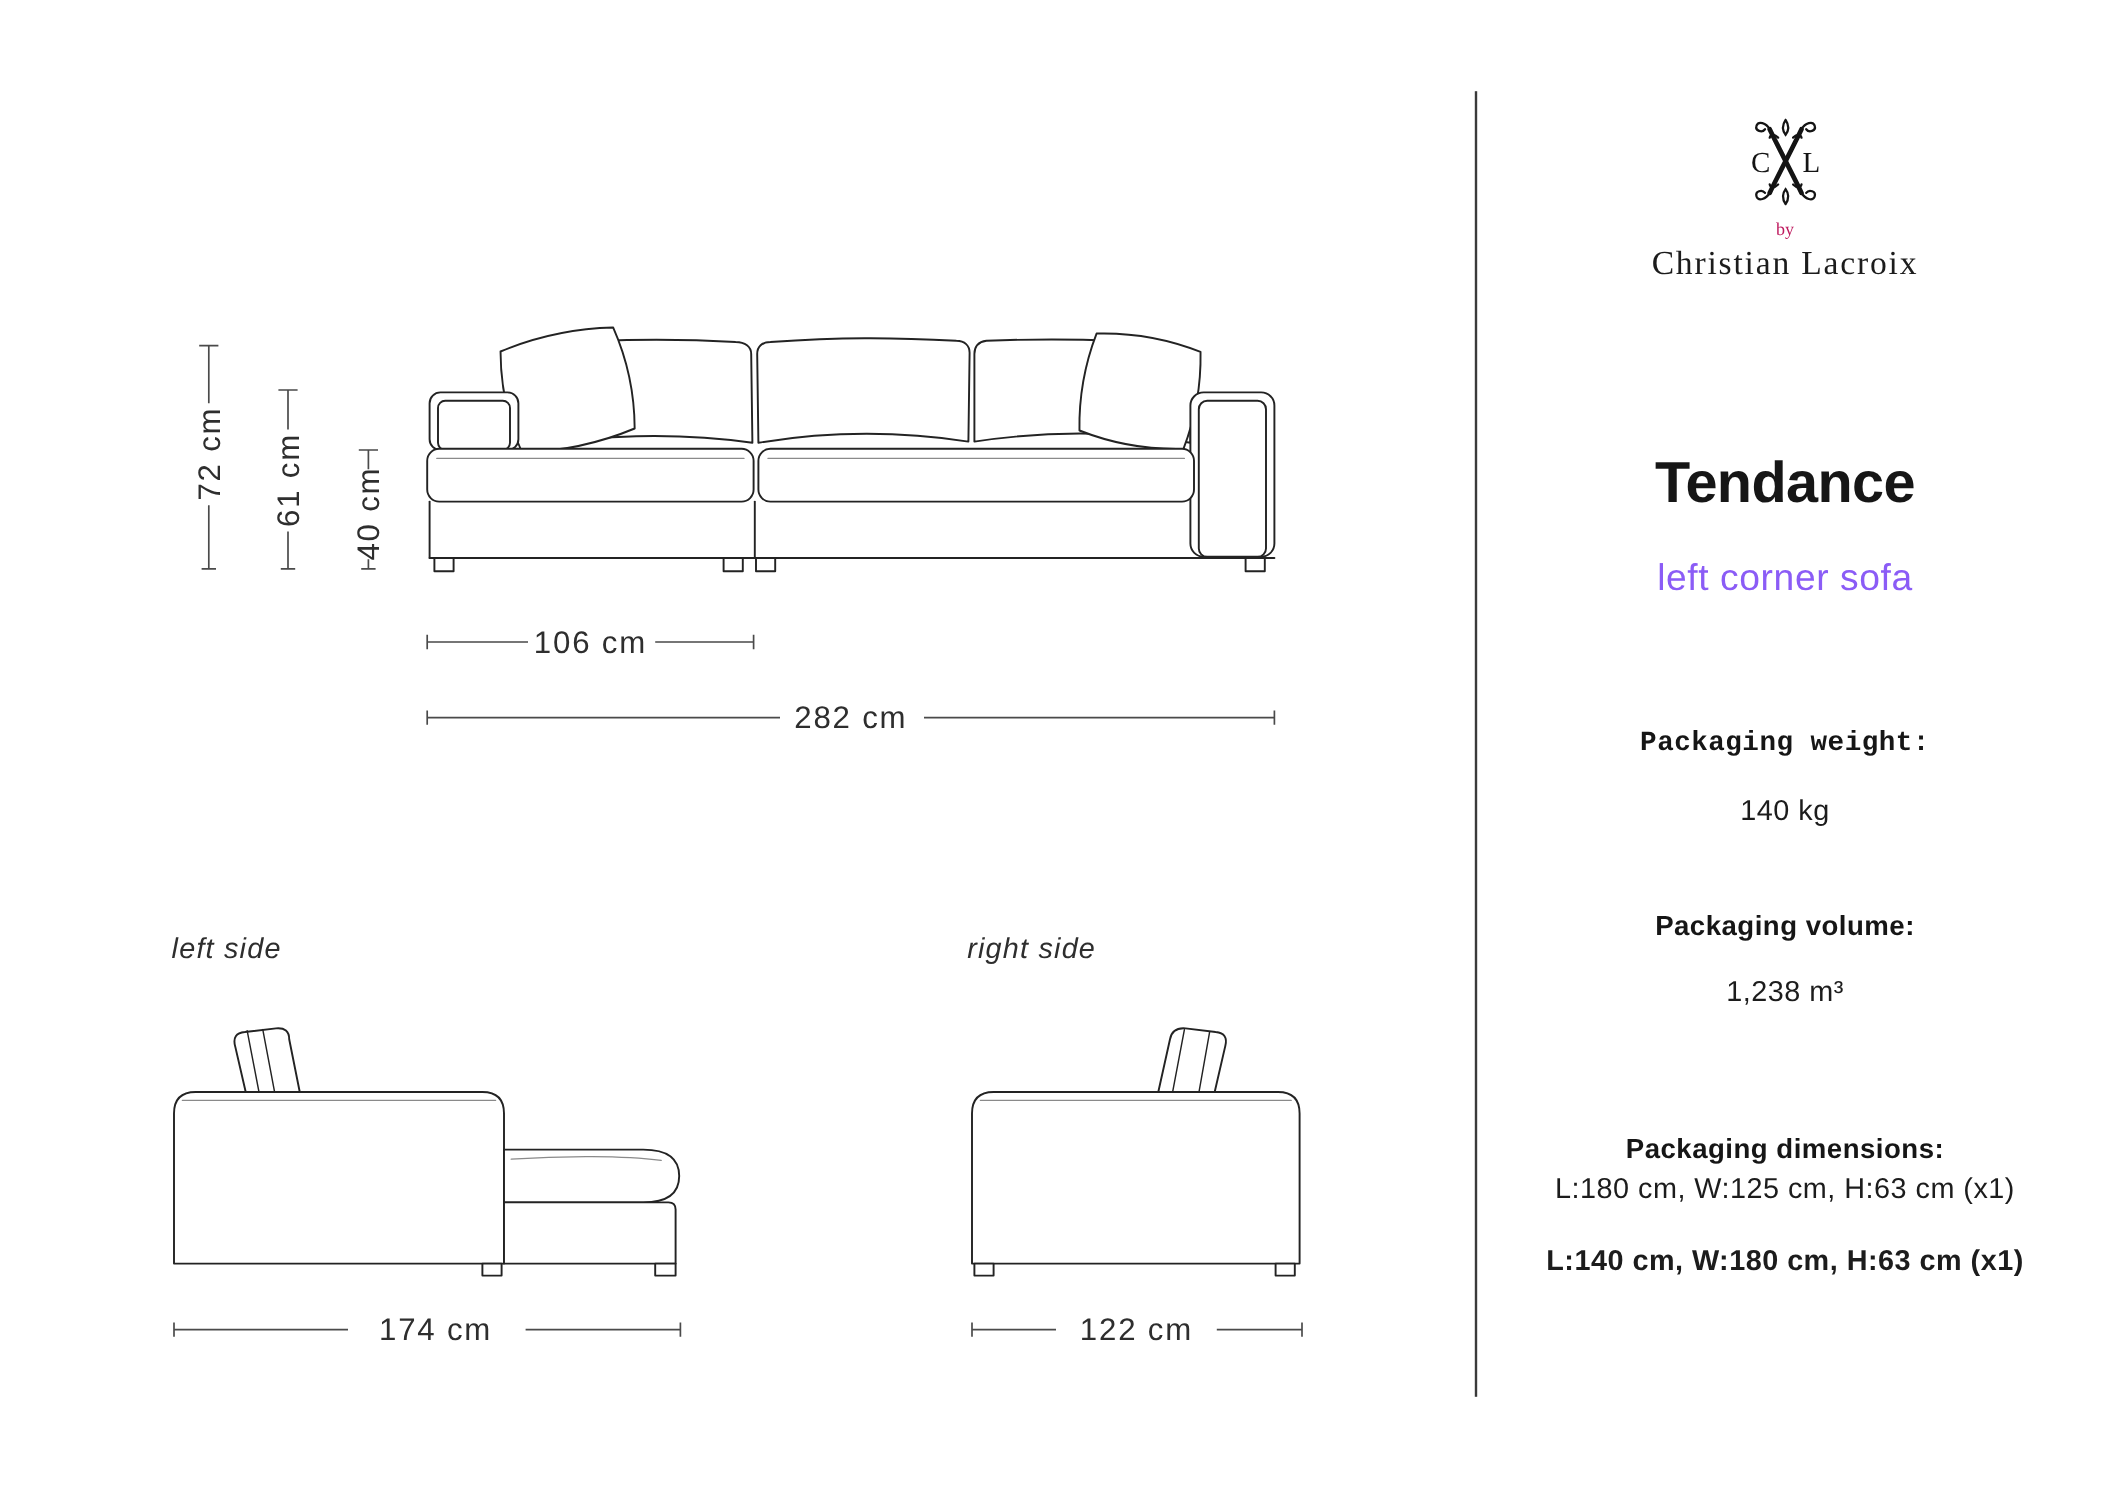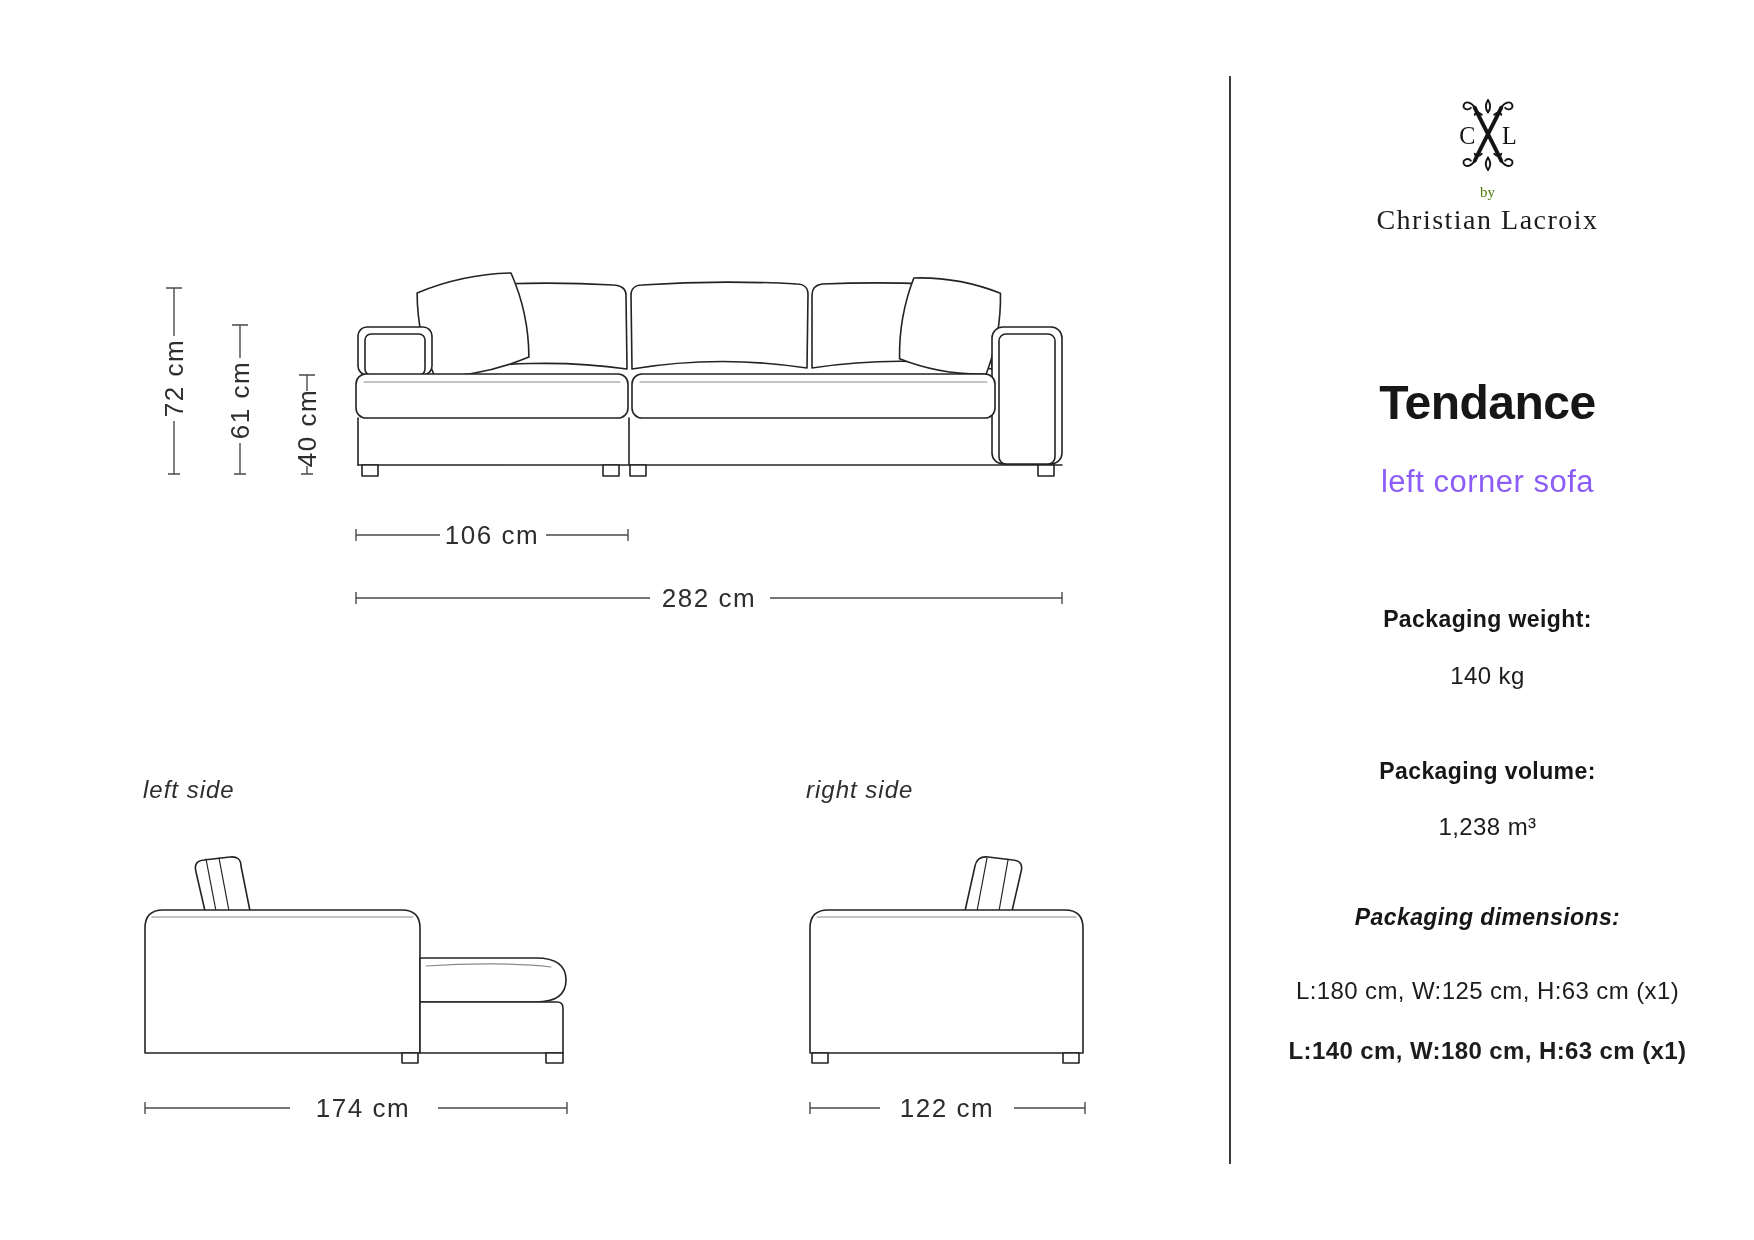--- a/index.html
+++ b/index.html
@@ -8,29 +8,29 @@
     font-family:"Liberation Sans", sans-serif;color:#1a1a1a;
   }
   .diagram{position:absolute;left:0;top:0;}
   .diagram text{font-family:"Liberation Sans", sans-serif;fill:#2e2e2e;}
   .dim-text{font-size:26px;letter-spacing:1.5px;}
   .side-label{font-size:24px;font-style:italic;letter-spacing:1px;fill:#222;}
   .divider{position:absolute;left:1229px;top:76px;width:2px;height:1088px;background:#3a3a3a;}
   .panel{position:absolute;left:1224px;top:0;width:527px;height:1240px;text-align:center;}
   .panel .abs{position:absolute;left:0;width:100%;}
   .logo-svg{position:absolute;left:50%;margin-left:-39px;top:95px;width:78px;height:80px;}
-  .brand-by{top:184px;font-family:"Liberation Serif", serif;font-size:15px;color:#4d7c0f;}
+  .brand-by{top:184px;font-family:"Liberation Serif", serif;font-size:15px;color:#be185d;}
   .brand-name{top:204px;font-family:"Liberation Serif", serif;font-size:28px;letter-spacing:1.5px;color:#1c1c1c;}
   .title{top:378px;font-size:48px;font-weight:700;letter-spacing:-0.5px;color:#161616;line-height:1.05;}
   .subtitle{top:464px;font-size:31px;letter-spacing:0.5px;color:#8b5cf6;}
   .spec-label{font-size:23px;font-weight:700;letter-spacing:0.4px;color:#161616;}
   .spec-value{font-size:24px;letter-spacing:0.4px;color:#1c1c1c;}
-  .w-label{top:606px;} .w-value{top:662px;}
+  .w-label{top:606px;font-family:Liberation Mono, monospace;} .w-value{top:662px;}
   .v-label{top:758px;} .v-value{top:813px;}
-  .d-label{top:904px;font-style:italic;} .d-line1{top:977px;} .d-line2{top:1037px;font-weight:bold;}
+  .d-label{top:944px;} .d-line1{top:977px;} .d-line2{top:1037px;font-weight:bold;}
 </style>
 </head>
 <body>
 
 <div class="sheet">
 
   <svg class="diagram" width="1100" height="1240" viewBox="0 0 1100 1240">
 
     <g fill="#ffffff" stroke="#232323" stroke-width="1.6" stroke-linejoin="round" stroke-linecap="round">
 

